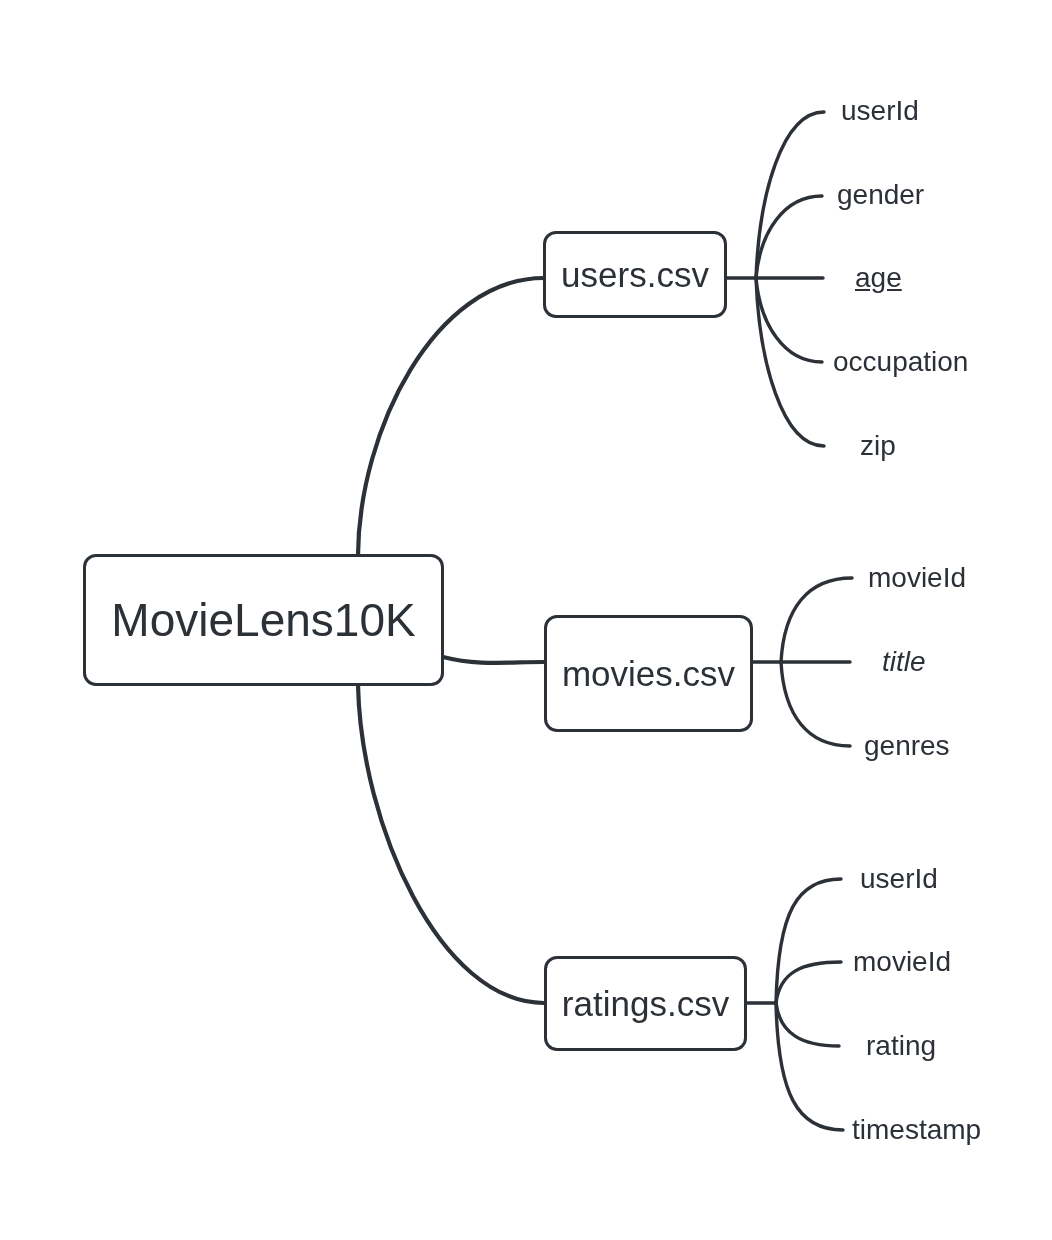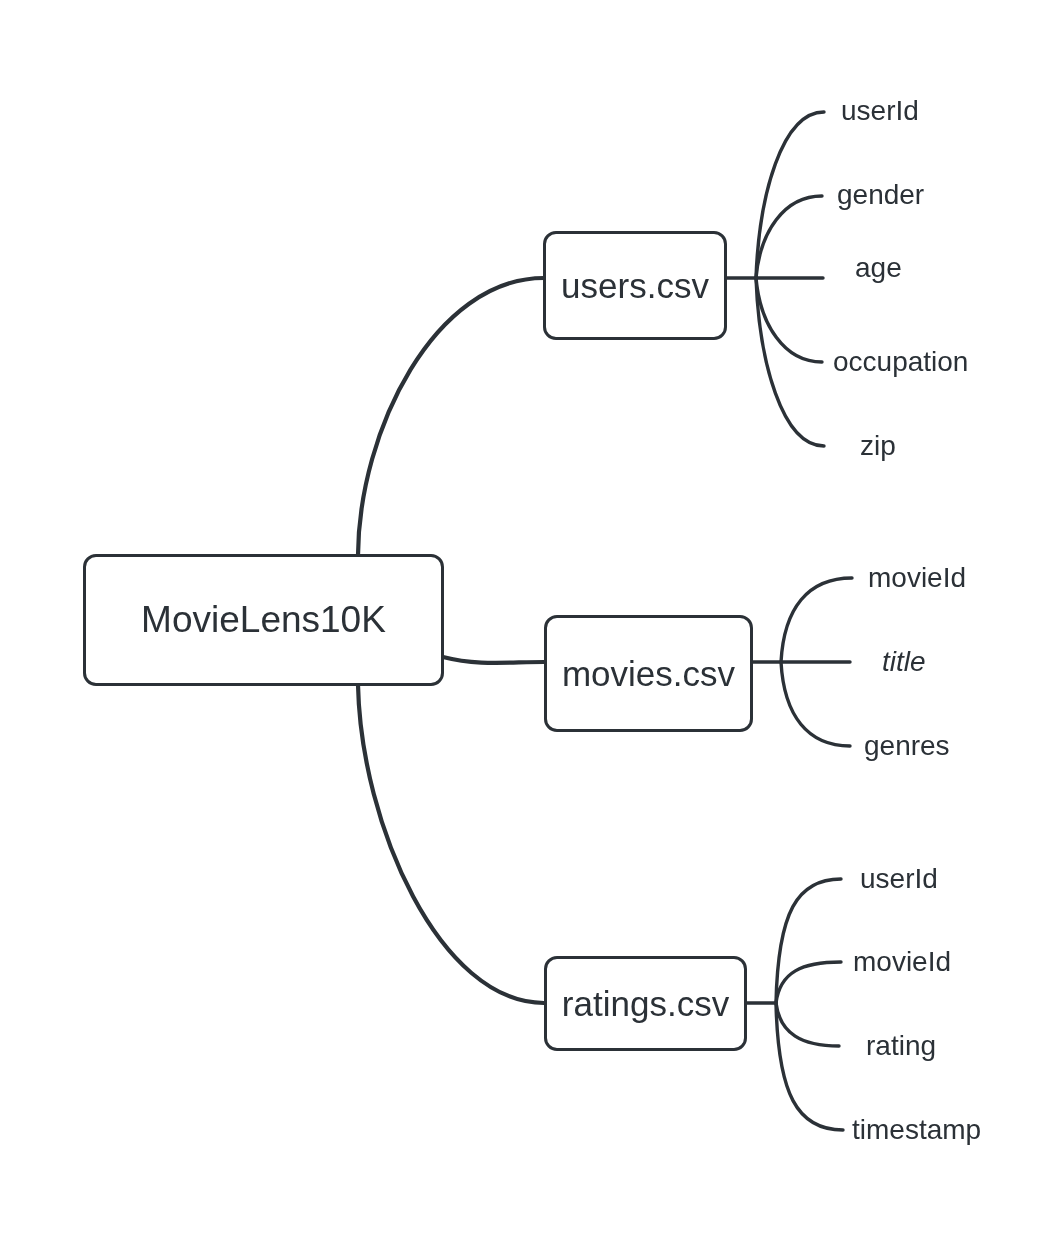--- a/index.html
+++ b/index.html
@@ -34,21 +34,21 @@
     position: absolute;
     box-sizing: border-box;
     background: #ffffff;
     border: 3.5px solid #2b3137;
     border-radius: 13px;
     display: flex;
     align-items: center;
     justify-content: center;
     white-space: nowrap;
   }
-  .root-node { font-size: 37px; }
+  .root-node { font-size: 46px; }
   .file-node { font-size: 35px; }
   .leaf {
     position: absolute;
     transform: translateY(-50%);
     font-size: 28px;
     white-space: nowrap;
     line-height: 1;
   }
 </style>
 </head>
@@ -76,35 +76,35 @@
     <path class="twig" d="M 776,1003 C 778,912 797,879 841,879"></path>
     <path class="twig" d="M 776,1003 C 780,972 802,962 841,962"></path>
     <path class="twig" d="M 776,1003 C 780,1034 802,1046 839,1046"></path>
     <path class="twig" d="M 776,1003 C 778,1094 797,1130 843,1130"></path>
   </svg>
 
   <div class="node root-node" style="left:83px; top:554px; width:361px; height:132px;">
     <span>MovieLens10K</span>
   </div>
 
-  <div class="node file-node" style="left:543px; top:231px; width:184px; height:109px;">
+  <div class="node file-node" style="left:543px; top:231px; width:184px; height:87px;">
     <span>users.csv</span>
   </div>
 
   <div class="node file-node" style="left:544px; top:615px; width:209px; height:117px;">
     <span>movies.csv</span>
   </div>
 
   <div class="node file-node" style="left:544px; top:956px; width:203px; height:95px;align-items:center;">
     <span>ratings.csv</span>
   </div>
 
   <span class="leaf" style="left:841px; top:111px;">userId</span>
   <span class="leaf" style="left:837px; top:195px;">gender</span>
-  <span class="leaf" style="left:855px; top:268px;">age</span>
+  <span class="leaf" style="left:855px; top:278px;text-decoration:underline;">age</span>
   <span class="leaf" style="left:833px; top:362px;">occupation</span>
   <span class="leaf" style="left:860px; top:446px;">zip</span>
 
   <span class="leaf" style="left:868px; top:578px;">movieId</span>
   <span class="leaf" style="left:882px; top:662px;font-style:italic;">title</span>
   <span class="leaf" style="left:864px; top:746px;">genres</span>
 
   <span class="leaf" style="left:860px; top:879px;">userId</span>
   <span class="leaf" style="left:853px; top:962px;">movieId</span>
   <span class="leaf" style="left:866px; top:1046px;">rating</span>

